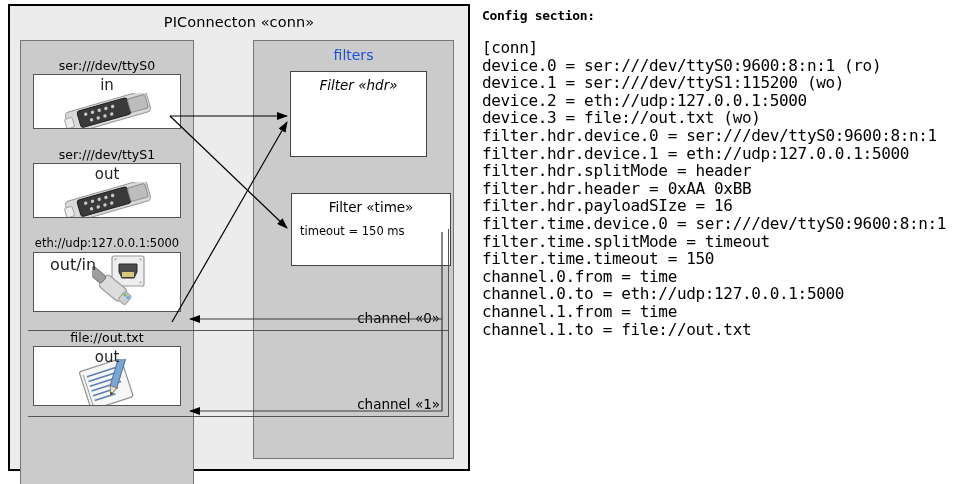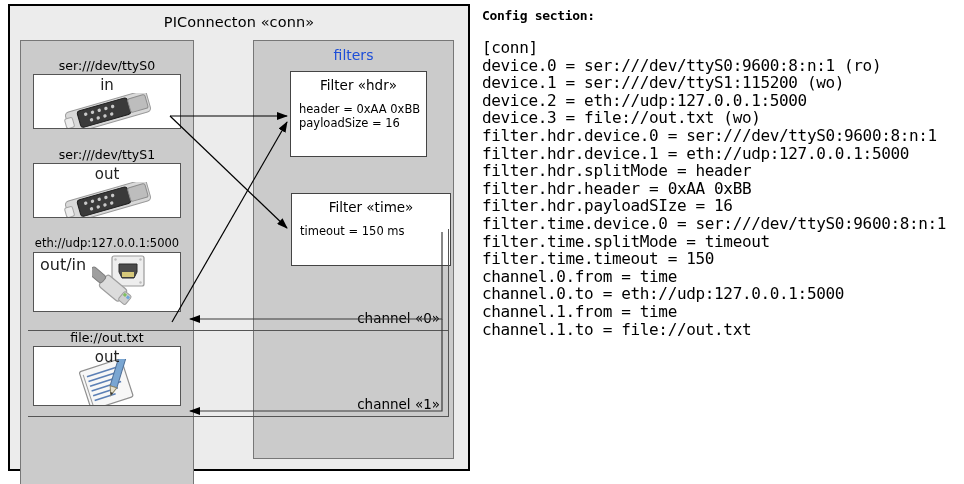--- a/index.html
+++ b/index.html
@@ -99,21 +99,21 @@
     left: 0;
     width: 100%;
     text-align: center;
     font-size: 15px;
     color: #222;
     z-index: 3;
     pointer-events: none;
   }
   .device-dir.left {
     text-align: left;
-    padding-left: 6px;
+    padding-left: 16px;
     width: auto;
   }
 
   
   .icon-wrap {
     position: absolute;
     z-index: 2;
   }
 
   
@@ -305,26 +305,22 @@
             </g>
           </svg>
         </span>
       </div>
     </div>
   </div>
 
   <div id="filters-panel">
     <div id="filters-title">filters</div>
 
-    <div class="filter-box" style="left:36px; top:30px; width:137px; height:86px;">
+    <div class="filter-box" style="left:36px; top:30px; width:137px; height:86px;font-style:italic;">
       <div class="filter-title">Filter «hdr»</div>
-      <div class="filter-props">
-        <div>header = 0xAA 0xBB</div>
-        <div>payloadSize = 16</div>
-      </div>
     </div>
 
     <div class="filter-box" style="left:37px; top:152px; width:160px; height:73px;">
       <div class="filter-title">Filter «time»</div>
       <div class="filter-props">
         <div>timeout = 150 ms</div>
       </div>
     </div>
 
     <div class="channel-box" style="left:-226px; top:188px; width:421px; height:102px; border-top:none; border-right:1.5px solid #555; border-left:none;">

